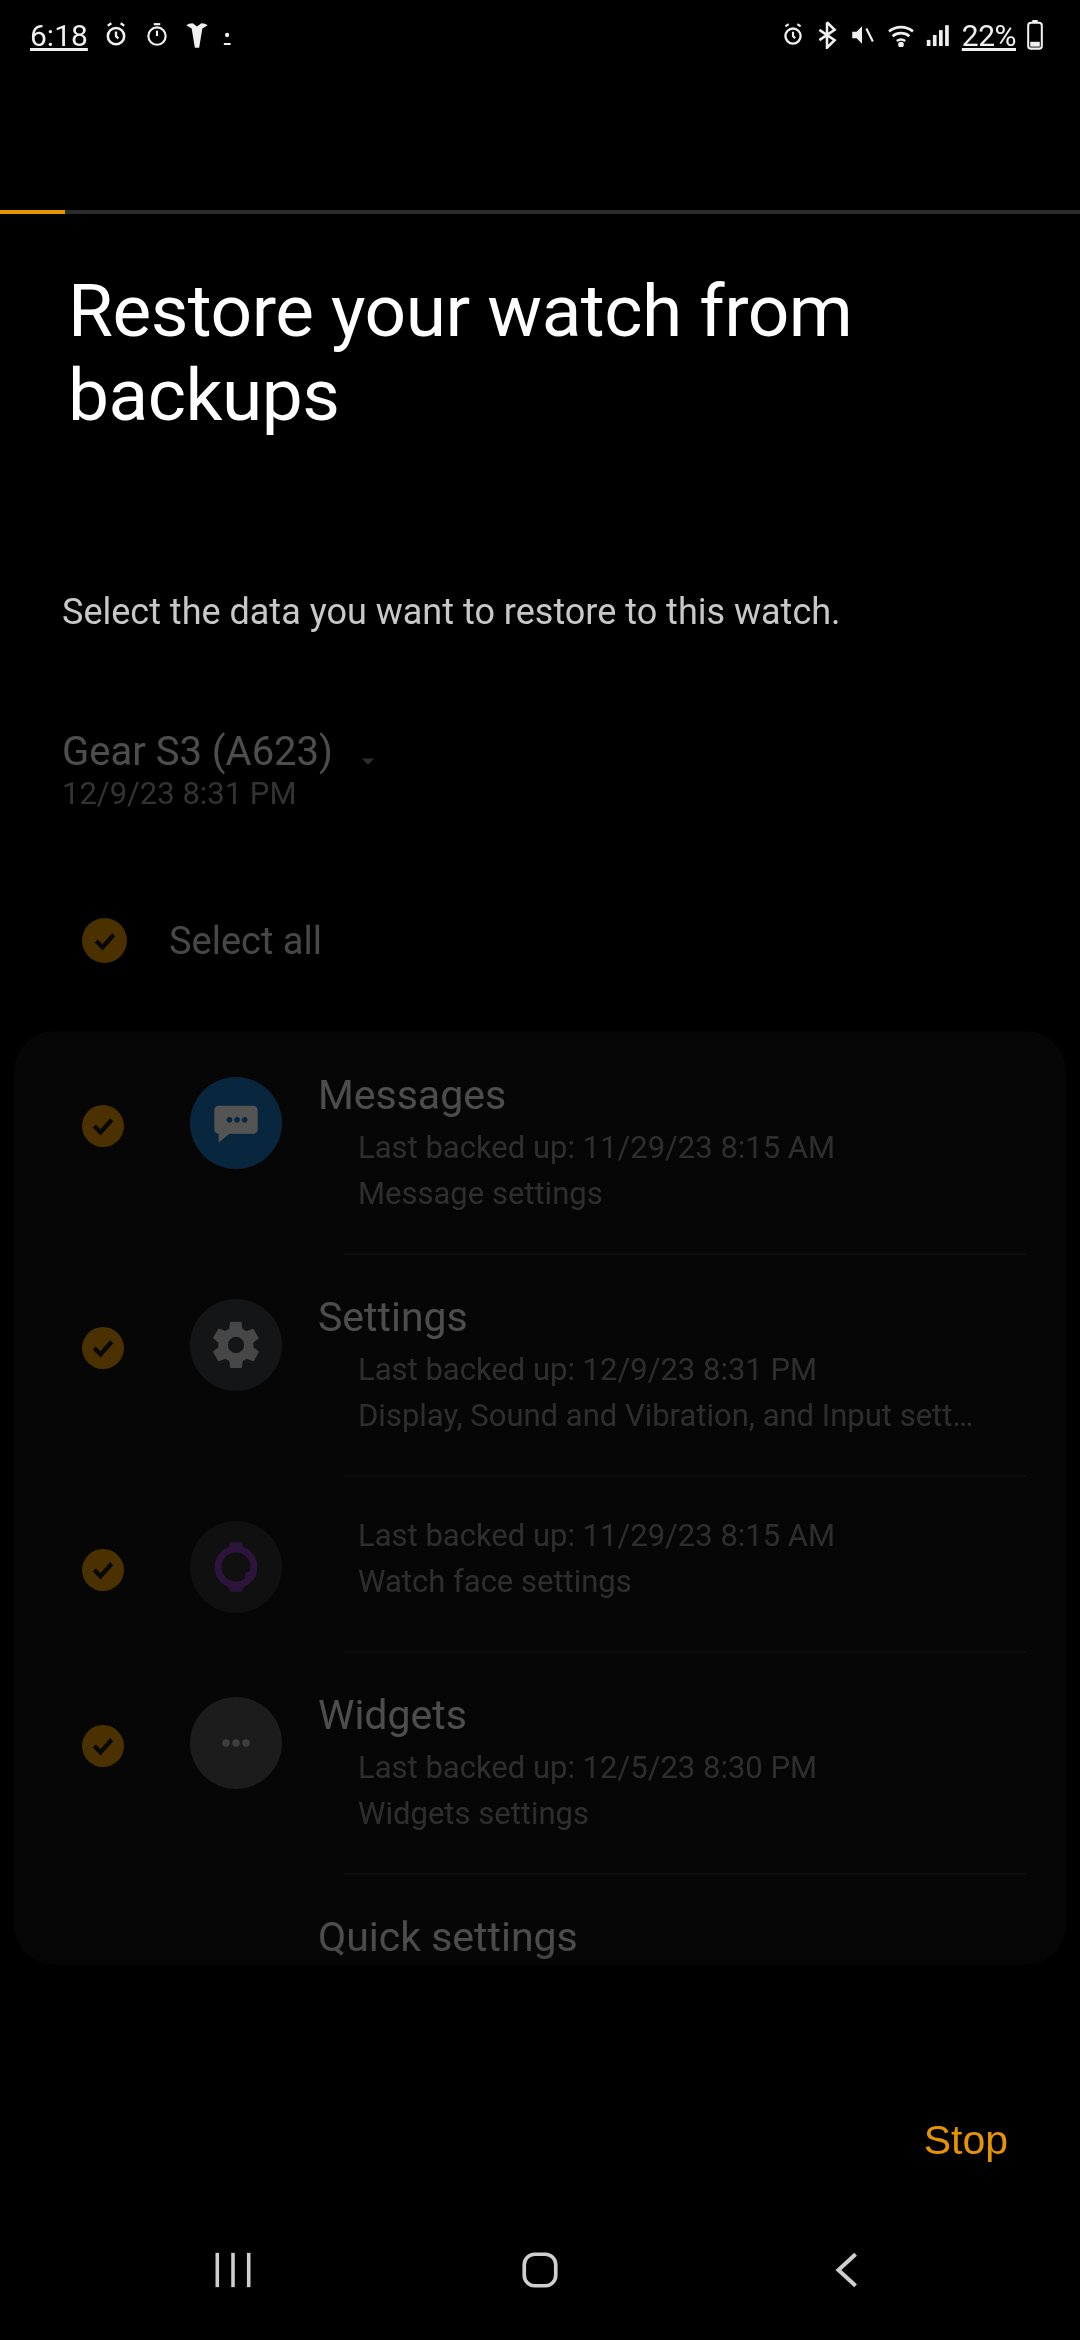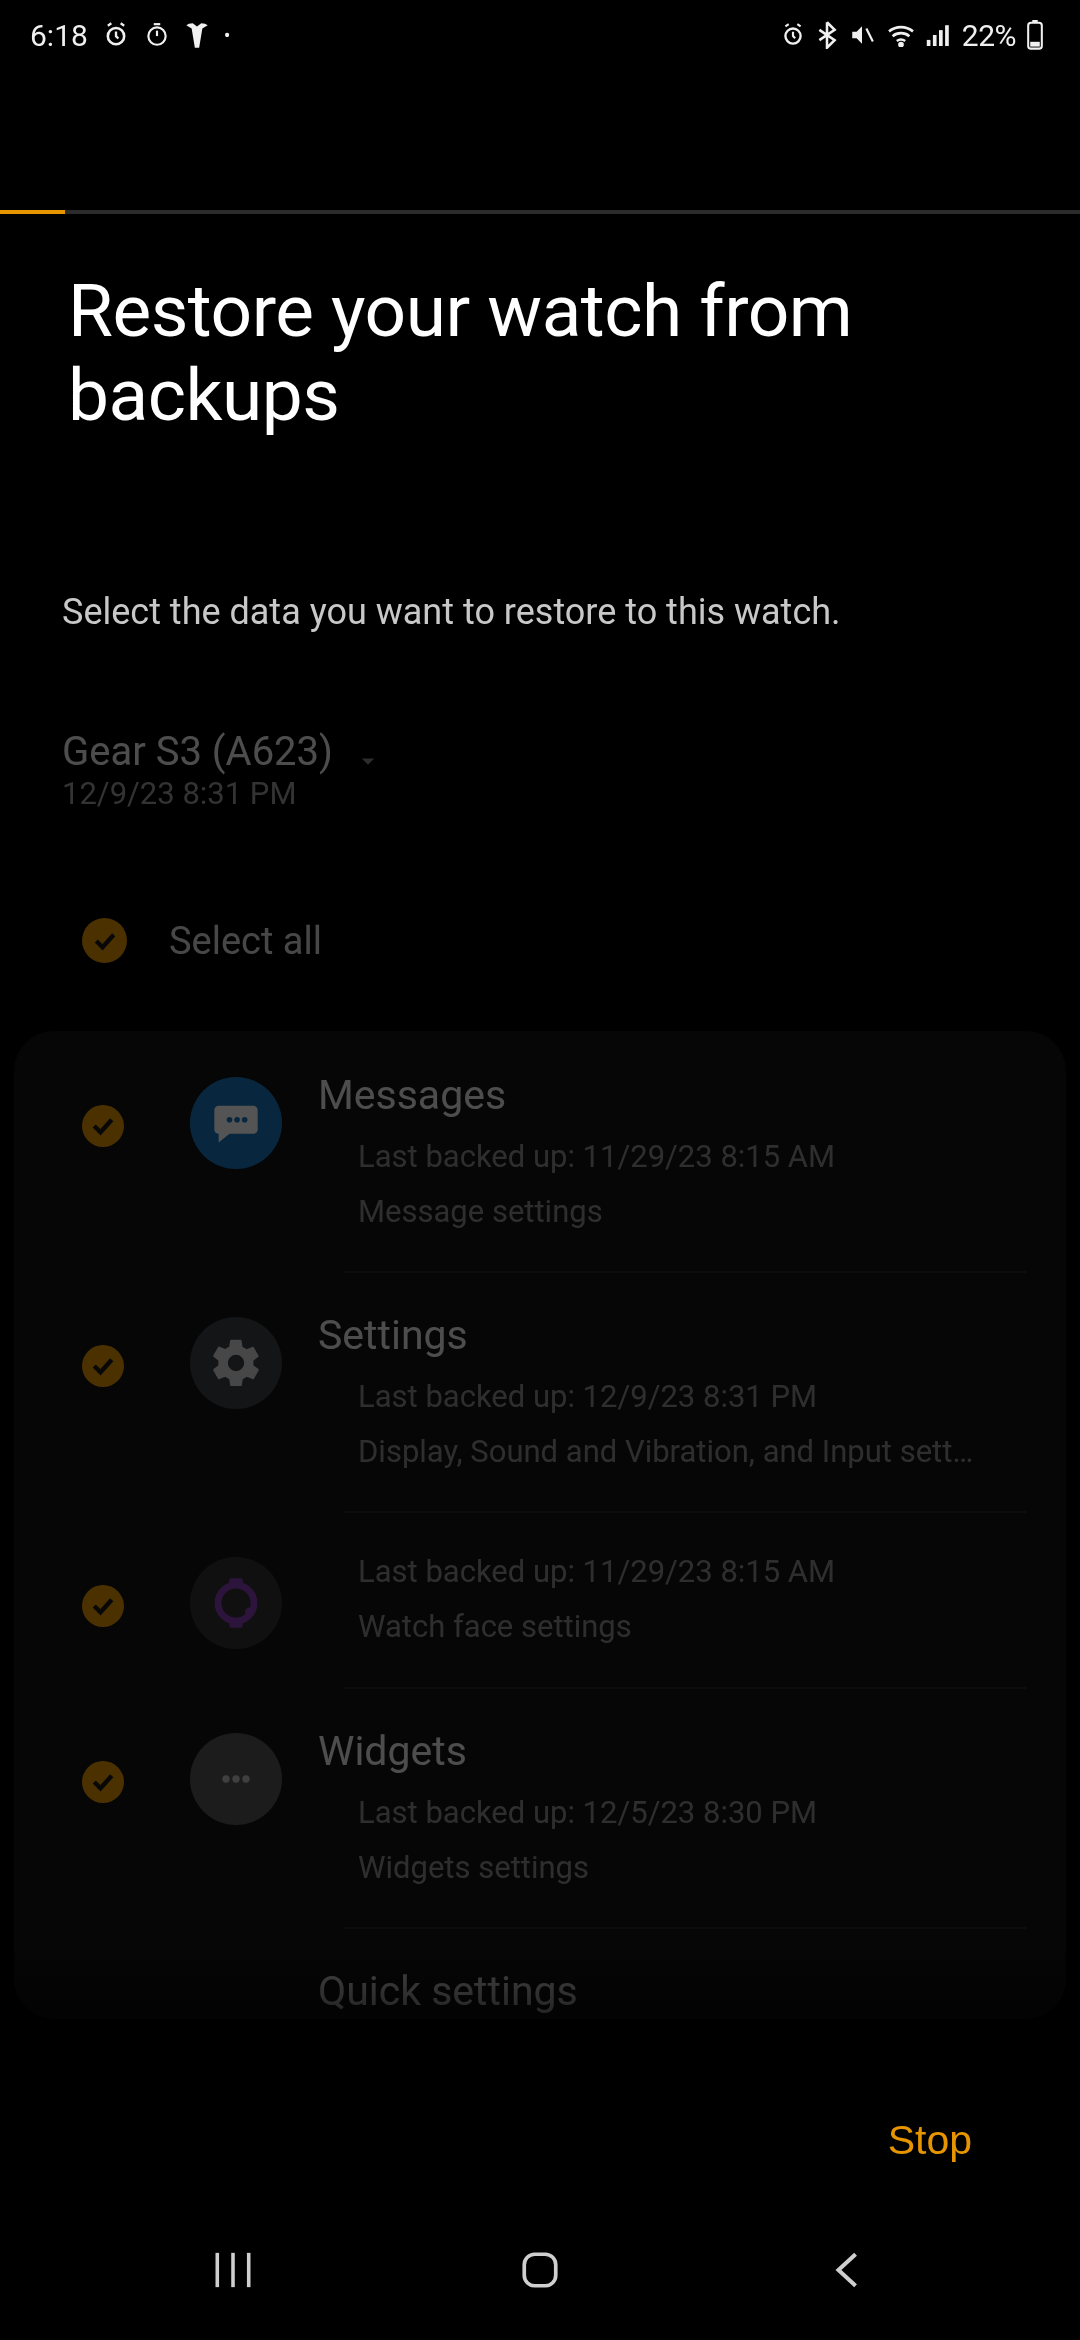--- a/index.html
+++ b/index.html
@@ -1,20 +1,20 @@
 <!DOCTYPE html>
 <html><head>
 <meta charset="utf-8">
 <style>
   * { margin: 0; padding: 0; box-sizing: border-box; }
   html, body { width: 1080px; height: 2340px; background: #000; font-family: -apple-system, Roboto, "Segoe UI", sans-serif; color: #fff; overflow: hidden; }
   .screen { width: 1080px; height: 2340px; position: relative; display: flex; flex-direction: column; }
 
   
-  .status-bar { height: 70px; display: flex; align-items: center; justify-content: space-between; padding: 0 36px 0 30px; font-size: 30px; font-weight: 400; color: #f0f0f0; }
+  .status-bar { height: 70px; display: flex; align-items: center; justify-content: space-between; padding: 0 36px 0 30px; font-size: 30px; font-weight: 400; color: #f0f0f0; text-decoration: underline; }
   .status-left { display: flex; align-items: center; gap: 14px; }
   .status-right { display: flex; align-items: center; gap: 10px; }
   .status-right .pct { font-size: 30px; letter-spacing: -0.5px; }
   .sb-icon { display: inline-flex; align-items: center; justify-content: center; }
   .sb-icon svg { display: block; }
 
   
   .progress-track { margin-top: 140px; height: 4px; background: #2b2b2b; width: 100%; position: relative; }
   .progress-fill { height: 4px; background: #e69500; width: 6%; }
 
@@ -46,29 +46,29 @@
   .item { display: flex; align-items: flex-start; padding: 40px 40px 38px 68px; gap: 36px; position: relative; }
   .item + .item::before { content: ""; position: absolute; top: 0; left: 330px; right: 40px; height: 2px; background: #2a2a2a; }
   .item .check-col { display:flex; align-items:center; padding-top: 34px; }
   .item .check-circle { width: 42px; height: 42px; }
   .item-icon { width: 92px; height: 92px; border-radius: 50%; display: flex; align-items: center; justify-content: center; flex: 0 0 92px; margin-top: 6px; margin-left: 30px; }
   .ic-messages { background: #1a74b8; }
   .ic-settings { background: #3a4048; }
   .ic-watchfaces { background: #333; }
   .ic-widgets { background: #555; }
   .ic-quick { background: #444; }
-  .item-body { display: flex; flex-direction: column; gap: 13px; padding-top: 0; min-width: 0; flex: 1; }
+  .item-body { display: flex; flex-direction: column; gap: 4px; padding-top: 0; min-width: 0; flex: 1; }
   .item-title { font-size: 41px; color: #e8e8e8; margin-bottom: 4px; }
   .item-sub { font-size: 31px; color: #8d8d8d; line-height: 1.35; white-space: nowrap; overflow: hidden; text-overflow: ellipsis; max-width: 640px; margin-left: 40px; }
   .item.partial { padding-bottom: 0; }
   .item.partial .item-icon, .item.partial .check-col { visibility: hidden; height: 40px; }
   .item.partial .item-title { margin-top: 0; }
 
   
-  .footer { position: absolute; bottom: 140px; left: 0; right: 0; height: 120px; display: flex; align-items: center; justify-content: flex-end; padding-right: 108px; background: #000; }
+  .footer { position: absolute; bottom: 140px; left: 0; right: 0; height: 120px; display: flex; align-items: center; justify-content: flex-end; padding-right: 72px; background: #000; }
   .stop-btn { font-size: 41px; font-weight: 500; color: #e69500; background: none; border: none; }
 
   
   .navbar { position: absolute; bottom: 0; left: 0; right: 0; height: 140px; display: flex; align-items: center; justify-content: space-around; padding: 0 80px; }
   .nav-btn { width: 120px; height: 60px; display: flex; align-items: center; justify-content: center; }
   .nav-btn svg { stroke: #cfcfcf; }
 
   
   .fade { position: absolute; left: 0; right: 0; bottom: 260px; height: 140px; background: linear-gradient(to bottom, rgba(0,0,0,0), #000); pointer-events: none; }
 </style>

